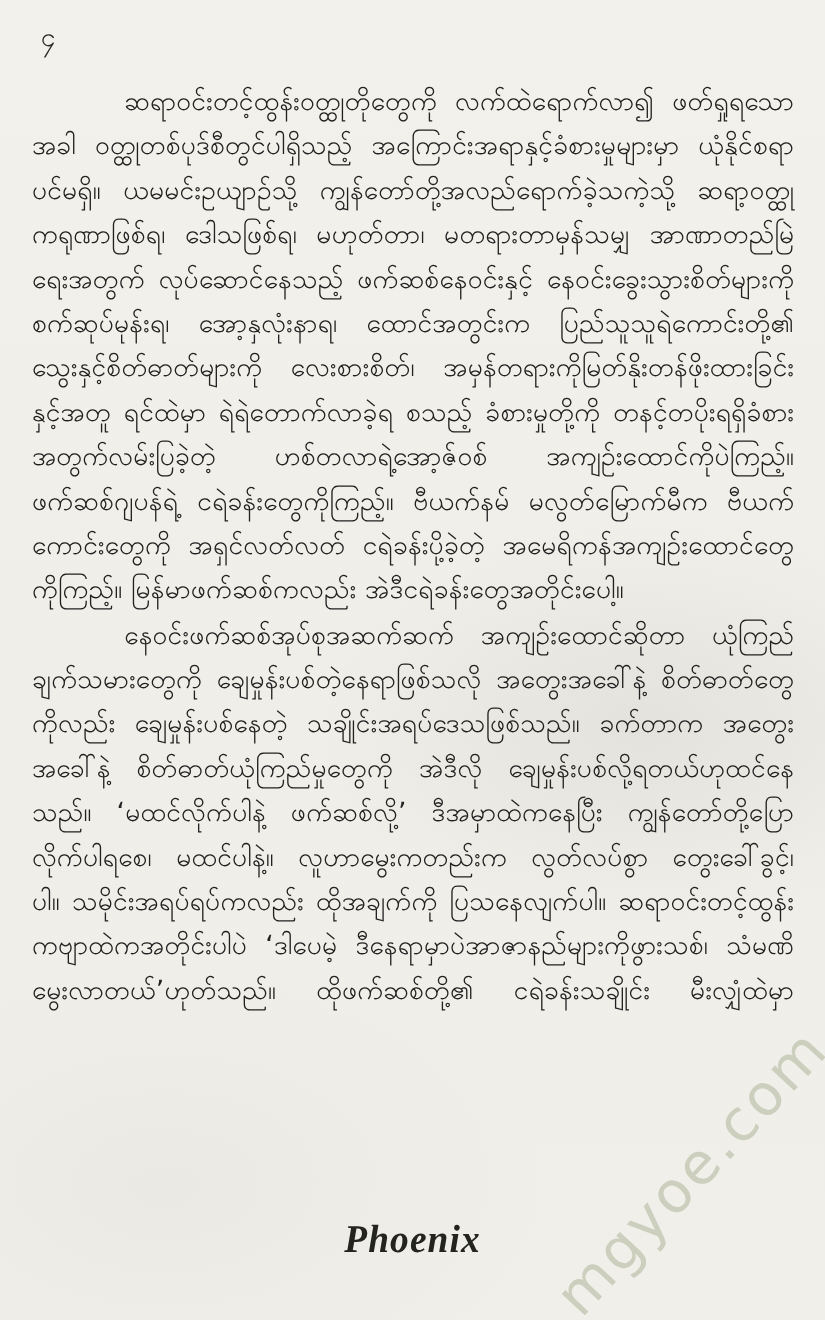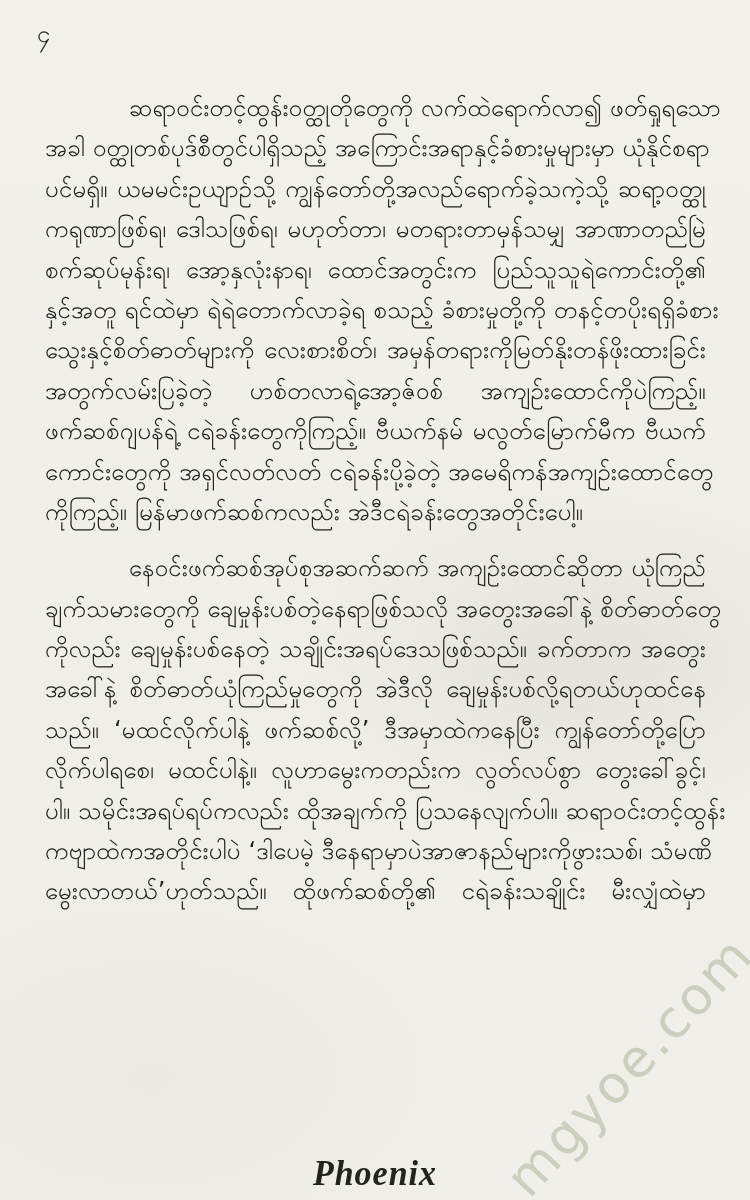--- a/index.html
+++ b/index.html
@@ -32,38 +32,38 @@
     font-family: "DejaVu Sans", sans-serif;
   }
   .text-block {
     position: absolute;
     left: 29px;
     top: 72px;
     width: 693px;
     color: #212121;
     font-size: 24px;
   }
-  .para { margin: 16px; }
+  .para { margin: 0; }
   .line {
     height: 40.4px;
     line-height: 40.4px;
     white-space: nowrap;
     text-align: justify;
     
     text-align-last: justify;
     overflow: visible;
     letter-spacing: 0.2px;
   }
   .line.indent { padding-left: 84px; }
   .line.short-last { text-align-last: left; }
   .footer {
     position: absolute;
     left: 0;
     right: 0;
-    top: 1154px;
+    top: 1109px;
     text-align: center;
   }
   .brand {
     display: inline-block;
     font-family: "Liberation Serif", serif;
     font-style: italic;
     font-weight: bold;
     font-size: 34px;
     color: #23231f;
     letter-spacing: 1px;
@@ -88,23 +88,24 @@
 
 <div class="page">
   <div class="page-number">၄</div>
 
   <div class="text-block" id="text-block">
       <div class="para">
         <div class="line indent">ဆရာဝင်းတင့်ထွန်းဝတ္ထုတိုတွေကို လက်ထဲရောက်လာ၍ ဖတ်ရှုရသော</div>
         <div class="line">အခါ ဝတ္ထုတစ်ပုဒ်စီတွင်ပါရှိသည့် အကြောင်းအရာနှင့်ခံစားမှုများမှာ ယုံနိုင်စရာ</div>
         <div class="line">ပင်မရှိ။ ယမမင်းဥယျာဉ်သို့ ကျွန်တော်တို့အလည်ရောက်ခဲ့သကဲ့သို့ ဆရာ့ဝတ္ထု</div>
         <div class="line">ကရုဏာဖြစ်ရ၊ ဒေါသဖြစ်ရ၊ မဟုတ်တာ၊ မတရားတာမှန်သမျှ အာဏာတည်မြဲ</div>
+        <div class="line">ရေးအတွက် လုပ်ဆောင်နေသည့် ဖက်ဆစ်နေဝင်းနှင့် နေဝင်းခွေးသွားစိတ်များကို</div>
         <div class="line">စက်ဆုပ်မုန်းရ၊ အော့နှလုံးနာရ၊ ထောင်အတွင်းက ပြည်သူသူရဲကောင်းတို့၏</div>
+        <div class="line">သွေးနှင့်စိတ်ဓာတ်များကို လေးစားစိတ်၊ အမှန်တရားကိုမြတ်နိုးတန်ဖိုးထားခြင်း</div>
         <div class="line">နှင့်အတူ ရင်ထဲမှာ ရဲရဲတောက်လာခဲ့ရ စသည့် ခံစားမှုတို့ကို တနင့်တပိုးရရှိခံစား</div>
-        <div class="line">သွေးနှင့်စိတ်ဓာတ်များကို လေးစားစိတ်၊ အမှန်တရားကိုမြတ်နိုးတန်ဖိုးထားခြင်း</div>
         <div class="line">အတွက်လမ်းပြခဲ့တဲ့ ဟစ်တလာရဲ့အော့ဇ်ဝစ် အကျဉ်းထောင်ကိုပဲကြည့်။</div>
         <div class="line">ဖက်ဆစ်ဂျပန်ရဲ့ ငရဲခန်းတွေကိုကြည့်။ ဗီယက်နမ် မလွတ်မြောက်မီက ဗီယက်</div>
         <div class="line">ကောင်းတွေကို အရှင်လတ်လတ် ငရဲခန်းပို့ခဲ့တဲ့ အမေရိကန်အကျဉ်းထောင်တွေ</div>
         <div class="line short-last">ကိုကြည့်။ မြန်မာဖက်ဆစ်ကလည်း အဲဒီငရဲခန်းတွေအတိုင်းပေါ့။</div>
       </div>
       <div class="para">
         <div class="line indent">နေဝင်းဖက်ဆစ်အုပ်စုအဆက်ဆက် အကျဉ်းထောင်ဆိုတာ ယုံကြည်</div>
         <div class="line">ချက်သမားတွေကို ချေမှုန်းပစ်တဲ့နေရာဖြစ်သလို အတွေးအခေါ်နဲ့ စိတ်ဓာတ်တွေ</div>
         <div class="line">ကိုလည်း ချေမှုန်းပစ်နေတဲ့ သချိုင်းအရပ်ဒေသဖြစ်သည်။ ခက်တာက အတွေး</div>
         <div class="line">အခေါ်နဲ့ စိတ်ဓာတ်ယုံကြည်မှုတွေကို အဲဒီလို ချေမှုန်းပစ်လို့ရတယ်ဟုထင်နေ</div>

